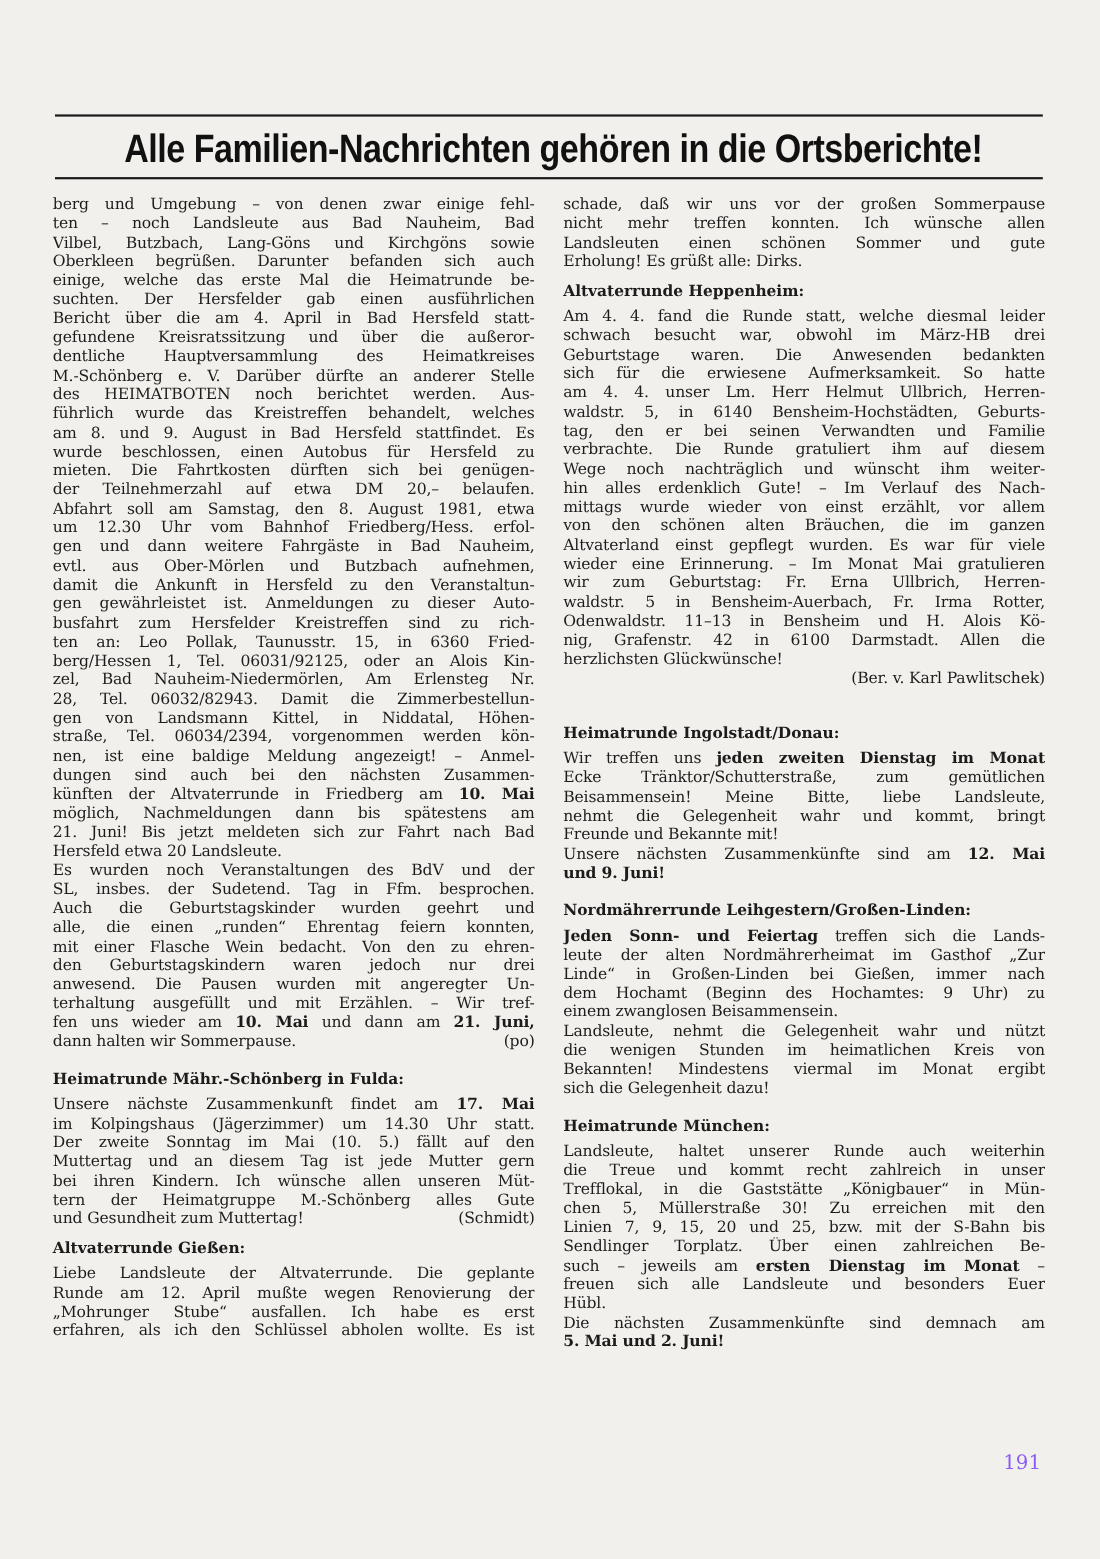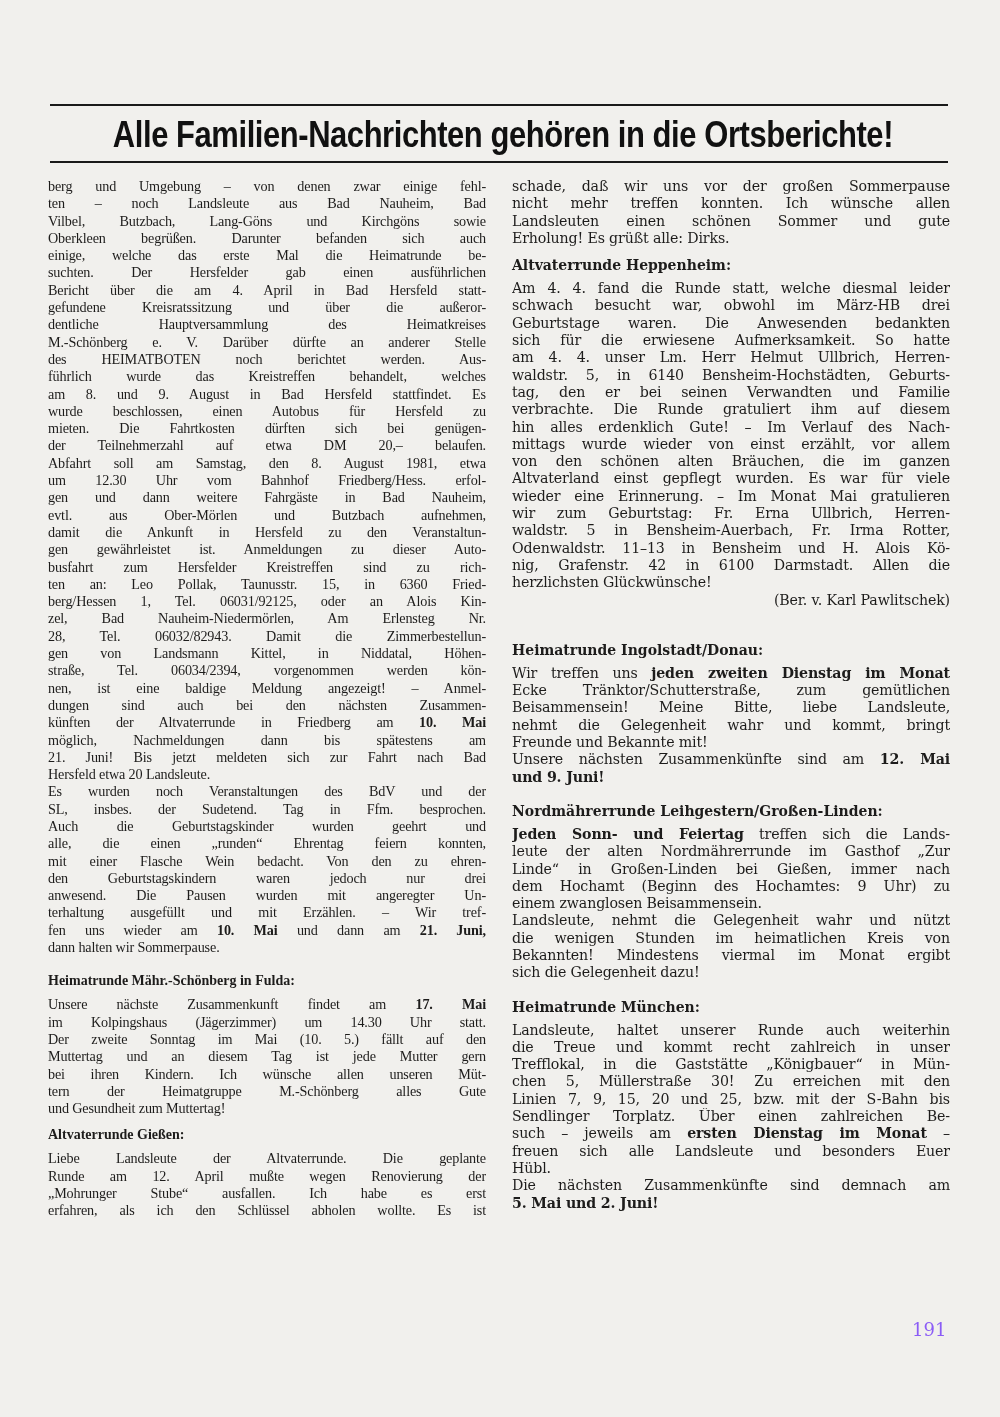--- a/index.html
+++ b/index.html
@@ -25,34 +25,34 @@
     line-height: 46px;
     letter-spacing: -0.5px;
     color: #111;
     transform: scaleX(0.86);
     transform-origin: center;
     white-space: nowrap;
   }
   .col {
     position: absolute; top: 178px; width: 438px;
   }
-  .col.left { left: 48px; font-family: Liberation Serif, serif; }
+  .col.left { left: 48px; }
   .col.right { left: 512px; }
   .line {
     font-size: 14.2px;
     line-height: 17.3px;
     height: 17.3px;
     text-align: justify;
     text-align-last: justify;
     white-space: nowrap;
     overflow: hidden;
     letter-spacing: -0.15px;
   }
   .line.last { text-align-last: left; }
-  .line.sign { display: flex; justify-content: space-between; text-align-last: auto; flex-direction: column; }
+  .line.sign { display: flex; justify-content: space-between; text-align-last: auto; }
   .line.rightalign { text-align: right; text-align-last: right; }
   b { font-weight: bold; }
   .heading {
     font-weight: bold;
     font-size: 14px;
     line-height: 18px;
     margin-top: 9px;
     margin-bottom: 6px;
     white-space: nowrap;
   }
@@ -167,20 +167,21 @@
   <div>
     <div id="hep-lines">
         <div class="line">Am 4. 4. fand die Runde statt, welche diesmal leider</div>
         <div class="line">schwach besucht war, obwohl im März-HB drei</div>
         <div class="line">Geburtstage waren. Die Anwesenden bedankten</div>
         <div class="line">sich für die erwiesene Aufmerksamkeit. So hatte</div>
         <div class="line">am 4. 4. unser Lm. Herr Helmut Ullbrich, Herren-</div>
         <div class="line">waldstr. 5, in 6140 Bensheim-Hochstädten, Geburts-</div>
         <div class="line">tag, den er bei seinen Verwandten und Familie</div>
         <div class="line">verbrachte. Die Runde gratuliert ihm auf diesem</div>
+        <div class="line">Wege noch nachträglich und wünscht ihm weiter-</div>
         <div class="line">hin alles erdenklich Gute! – Im Verlauf des Nach-</div>
         <div class="line">mittags wurde wieder von einst erzählt, vor allem</div>
         <div class="line">von den schönen alten Bräuchen, die im ganzen</div>
         <div class="line">Altvaterland einst gepflegt wurden. Es war für viele</div>
         <div class="line">wieder eine Erinnerung. – Im Monat Mai gratulieren</div>
         <div class="line">wir zum Geburtstag: Fr. Erna Ullbrich, Herren-</div>
         <div class="line">waldstr. 5 in Bensheim-Auerbach, Fr. Irma Rotter,</div>
         <div class="line">Odenwaldstr. 11–13 in Bensheim und H. Alois Kö-</div>
         <div class="line">nig, Grafenstr. 42 in 6100 Darmstadt. Allen die</div>
       </div>
@@ -198,21 +199,21 @@
       </div>
     <div class="line last">Freunde und Bekannte mit!</div>
     <div class="line"><span>Unsere nächsten Zusammenkünfte sind am </span><b>12. Mai</b></div>
     <div class="line last"><b>und 9. Juni!</b></div>
   </div>
 
   <div class="heading" style="margin-top:16px">Nordmährerrunde Leihgestern/Großen-Linden:</div>
   <div>
     <div class="line"><b>Jeden Sonn- und Feiertag</b><span> treffen sich die Lands-</span></div>
     <div id="nm-lines">
-        <div class="line">leute der alten Nordmährerrunde im Gasthof „Zur</div>
+        <div class="line">leute der alten Nordmährerheimat im Gasthof „Zur</div>
         <div class="line">Linde“ in Großen-Linden bei Gießen, immer nach</div>
         <div class="line">dem Hochamt (Beginn des Hochamtes: 9 Uhr) zu</div>
       </div>
     <div class="line last">einem zwanglosen Beisammensein.</div>
     <div id="nm-lines-b">
         <div class="line">Landsleute, nehmt die Gelegenheit wahr und nützt</div>
         <div class="line">die wenigen Stunden im heimatlichen Kreis von</div>
         <div class="line">Bekannten! Mindestens viermal im Monat ergibt</div>
       </div>
     <div class="line last">sich die Gelegenheit dazu!</div>

